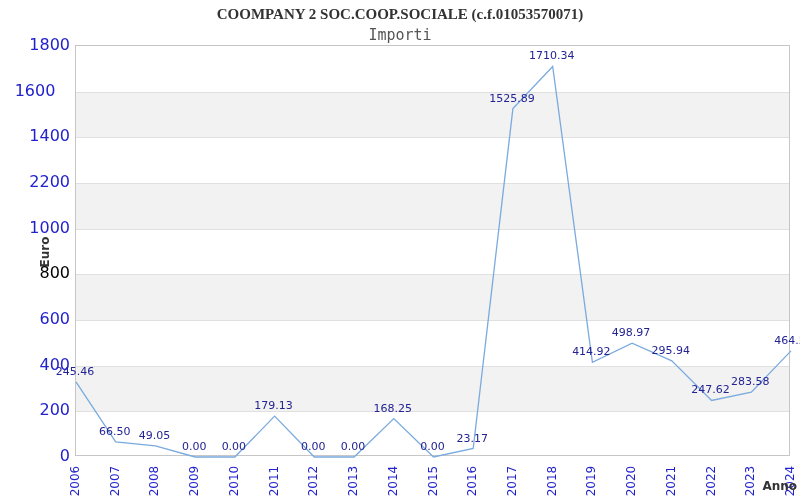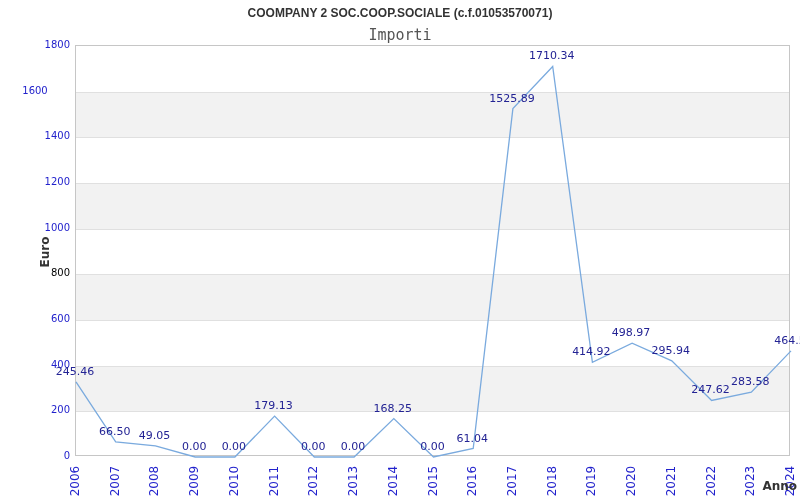--- a/index.html
+++ b/index.html
@@ -2,38 +2,38 @@
 <html><head>
 <meta charset="utf-8">
 <style>
   html,body{margin:0;padding:0;}
   body{
     width:800px;height:500px;position:relative;background:#ffffff;
     overflow:hidden;font-family:"DejaVu Sans",sans-serif;
   }
   .title{
     position:absolute;top:6px;left:0;width:800px;text-align:center;
-    font-family:Liberation Sans, sans-serif;font-weight:bold;
-    font-size:12px;color:#333333;letter-spacing:0px;
+    font-family:Liberation Serif, serif;font-weight:bold;
+    font-size:15px;color:#333333;letter-spacing:0px;
   }
   .subtitle{
     position:absolute;top:26px;left:0;width:800px;text-align:center;
     font-family:"DejaVu Sans Mono",monospace;font-size:15px;color:#555555;
   }
   .plot{
     position:absolute;left:75px;top:45px;width:715px;height:411px;
     border:1px solid #c6c6c6;box-sizing:border-box;background:#ffffff;
   }
   .band{position:absolute;left:0;width:100%;background:#f2f2f2;}
   .gridline{position:absolute;left:0;width:100%;height:1px;background:#e0e0e0;}
   .plot svg{position:absolute;left:0;top:0;overflow:visible;}
   #labels-layer{position:absolute;left:0;top:0;width:800px;height:500px;pointer-events:none;}
   .ytick{
     position:absolute;left:0;width:70px;text-align:right;
-    font-size:10px;color:#2222cc;line-height:14px;
+    font-size:16px;color:#2222cc;line-height:14px;
   }
   .xtick{
     position:absolute;width:40px;height:14px;text-align:center;
     font-size:12px;color:#2222cc;line-height:14px;
     transform:rotate(-90deg);
   }
   .pointlabel{
     position:absolute;transform:translateX(-50%);
     font-size:11px;color:#232394;line-height:13px;white-space:nowrap;
   }
@@ -71,21 +71,21 @@
         <polyline points="0.0,335.9 39.7,395.8 79.4,399.8 119.2,411.0 158.9,411.0 198.6,370.1 238.3,411.0 278.1,411.0 317.8,372.6 357.5,411.0 397.2,402.5 436.9,62.6 476.7,20.5 516.4,316.3 556.1,297.1 595.8,314.8 635.6,354.5 675.3,346.2 715.0,304.9" fill="none" stroke="#7aaade" stroke-width="1.3"></polyline>
       </svg>
     </div>
   <div id="labels-layer">
       <div class="ytick" style="color: rgb(34, 34, 204); top: 449px;">0</div>
       <div class="ytick" style="color: rgb(34, 34, 204); top: 403.333px;">200</div>
       <div class="ytick" style="color: rgb(34, 34, 204); top: 357.667px;">400</div>
       <div class="ytick" style="color: rgb(34, 34, 204); top: 312px;">600</div>
       <div class="ytick" style="color: #000000; top: 266.333px;">800</div>
       <div class="ytick" style="color: rgb(34, 34, 204); top: 220.667px;">1000</div>
-      <div class="ytick" style="color: rgb(34, 34, 204); top: 175px;">1200</div>
+      <div class="ytick" style="color: rgb(34, 34, 204); top: 175px;">2200</div>
       <div class="ytick" style="color: rgb(34, 34, 204); top: 129.333px;">1400</div>
       <div class="ytick" style="color: rgb(34, 34, 204); top: 83.6667px; text-align: center;">1600</div>
       <div class="ytick" style="color: rgb(34, 34, 204); top: 38px;">1800</div>
       <div class="xtick" style="color: rgb(34, 34, 204); left: 55px; top: 474px;">2006</div>
       <div class="xtick" style="color: rgb(34, 34, 204); left: 94.7222px; top: 474px;">2007</div>
       <div class="xtick" style="color: rgb(34, 34, 204); left: 134.444px; top: 474px;">2008</div>
       <div class="xtick" style="color: rgb(34, 34, 204); left: 174.167px; top: 474px;">2009</div>
       <div class="xtick" style="color: rgb(34, 34, 204); left: 213.889px; top: 474px;">2010</div>
       <div class="xtick" style="color: rgb(34, 34, 204); left: 253.611px; top: 474px;">2011</div>
       <div class="xtick" style="color: rgb(34, 34, 204); left: 293.333px; top: 474px;">2012</div>
@@ -104,21 +104,21 @@
       <div class="pointlabel" style="color: rgb(35, 35, 148); left: 75px; top: 364.926px;">245.46</div>
       <div class="pointlabel" style="color: rgb(35, 35, 148); left: 114.722px; top: 424.816px;">66.50</div>
       <div class="pointlabel" style="color: rgb(35, 35, 148); left: 154.444px; top: 428.8px;">49.05</div>
       <div class="pointlabel" style="color: rgb(35, 35, 148); left: 194.167px; top: 440px;">0.00</div>
       <div class="pointlabel" style="color: rgb(35, 35, 148); left: 233.889px; top: 440px;">0.00</div>
       <div class="pointlabel" style="color: rgb(35, 35, 148); left: 273.611px; top: 399.099px;">179.13</div>
       <div class="pointlabel" style="color: rgb(35, 35, 148); left: 313.333px; top: 440px;">0.00</div>
       <div class="pointlabel" style="color: rgb(35, 35, 148); left: 353.056px; top: 440px;">0.00</div>
       <div class="pointlabel" style="color: rgb(35, 35, 148); left: 392.778px; top: 401.583px;">168.25</div>
       <div class="pointlabel" style="color: rgb(35, 35, 148); left: 432.5px; top: 440px;">0.00</div>
-      <div class="pointlabel" style="color: rgb(35, 35, 148); left: 472.222px; top: 431.527px;">61.04</div>
+      <div class="pointlabel" style="color: rgb(35, 35, 148); left: 472.222px; top: 431.527px;">23.17</div>
       <div class="pointlabel" style="color: rgb(35, 35, 148); left: 511.944px; top: 91.5884px; text-align: center;">1525.89</div>
       <div class="pointlabel" style="color: rgb(35, 35, 148); left: 551.667px; top: 49.4724px;">1710.34</div>
       <div class="pointlabel" style="color: rgb(35, 35, 148); left: 591.389px; top: 345.26px;">414.92</div>
       <div class="pointlabel" style="color: rgb(35, 35, 148); left: 631.111px; top: 326.069px;">498.97</div>
       <div class="pointlabel" style="color: rgb(35, 35, 148); left: 670.833px; top: 343.757px;">295.94</div>
       <div class="pointlabel" style="color: rgb(35, 35, 148); left: 710.556px; top: 383.46px;">247.62</div>
       <div class="pointlabel" style="color: rgb(35, 35, 148); left: 750.278px; top: 375.249px;">283.58</div>
       <div class="pointlabel" style="color: rgb(35, 35, 148); left: 790px; top: 333.939px;">464.5</div>
     </div>
   <div class="xlabel">Anno</div>

